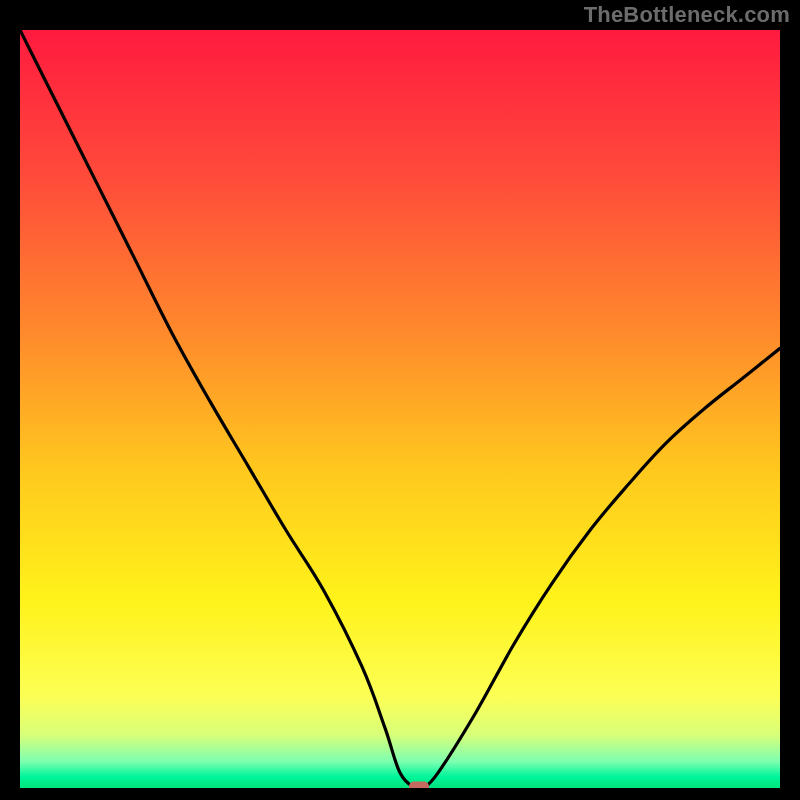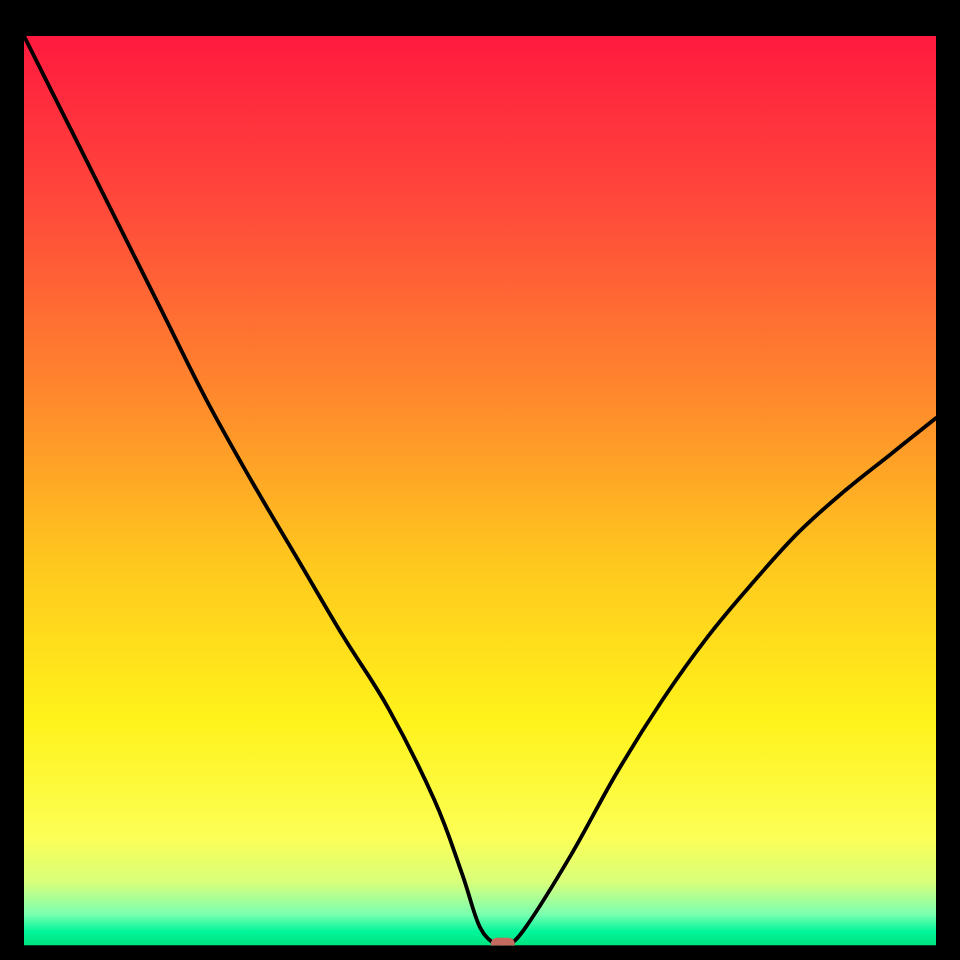--- a/index.html
+++ b/index.html
@@ -43,20 +43,21 @@
     stroke-linejoin: round;
   }
   .marker {
     fill: #c46a5f;
   }
 </style>
 </head>
 <body>
 
 <div class="frame">
+  <div class="watermark">TheBottleneck.com</div>
 
   <svg class="plot" viewBox="0 0 760 758" preserveAspectRatio="none">
     <defs>
       <linearGradient id="bg-grad" x1="0" y1="0" x2="0" y2="1">
           <stop offset="0%" stop-color="#ff1a3f"></stop>
           <stop offset="20%" stop-color="#ff4d3a"></stop>
           <stop offset="40%" stop-color="#ff8a2c"></stop>
           <stop offset="57.99999999999999%" stop-color="#ffc81e"></stop>
           <stop offset="75%" stop-color="#fff21a"></stop>
           <stop offset="88%" stop-color="#fcff55"></stop>

